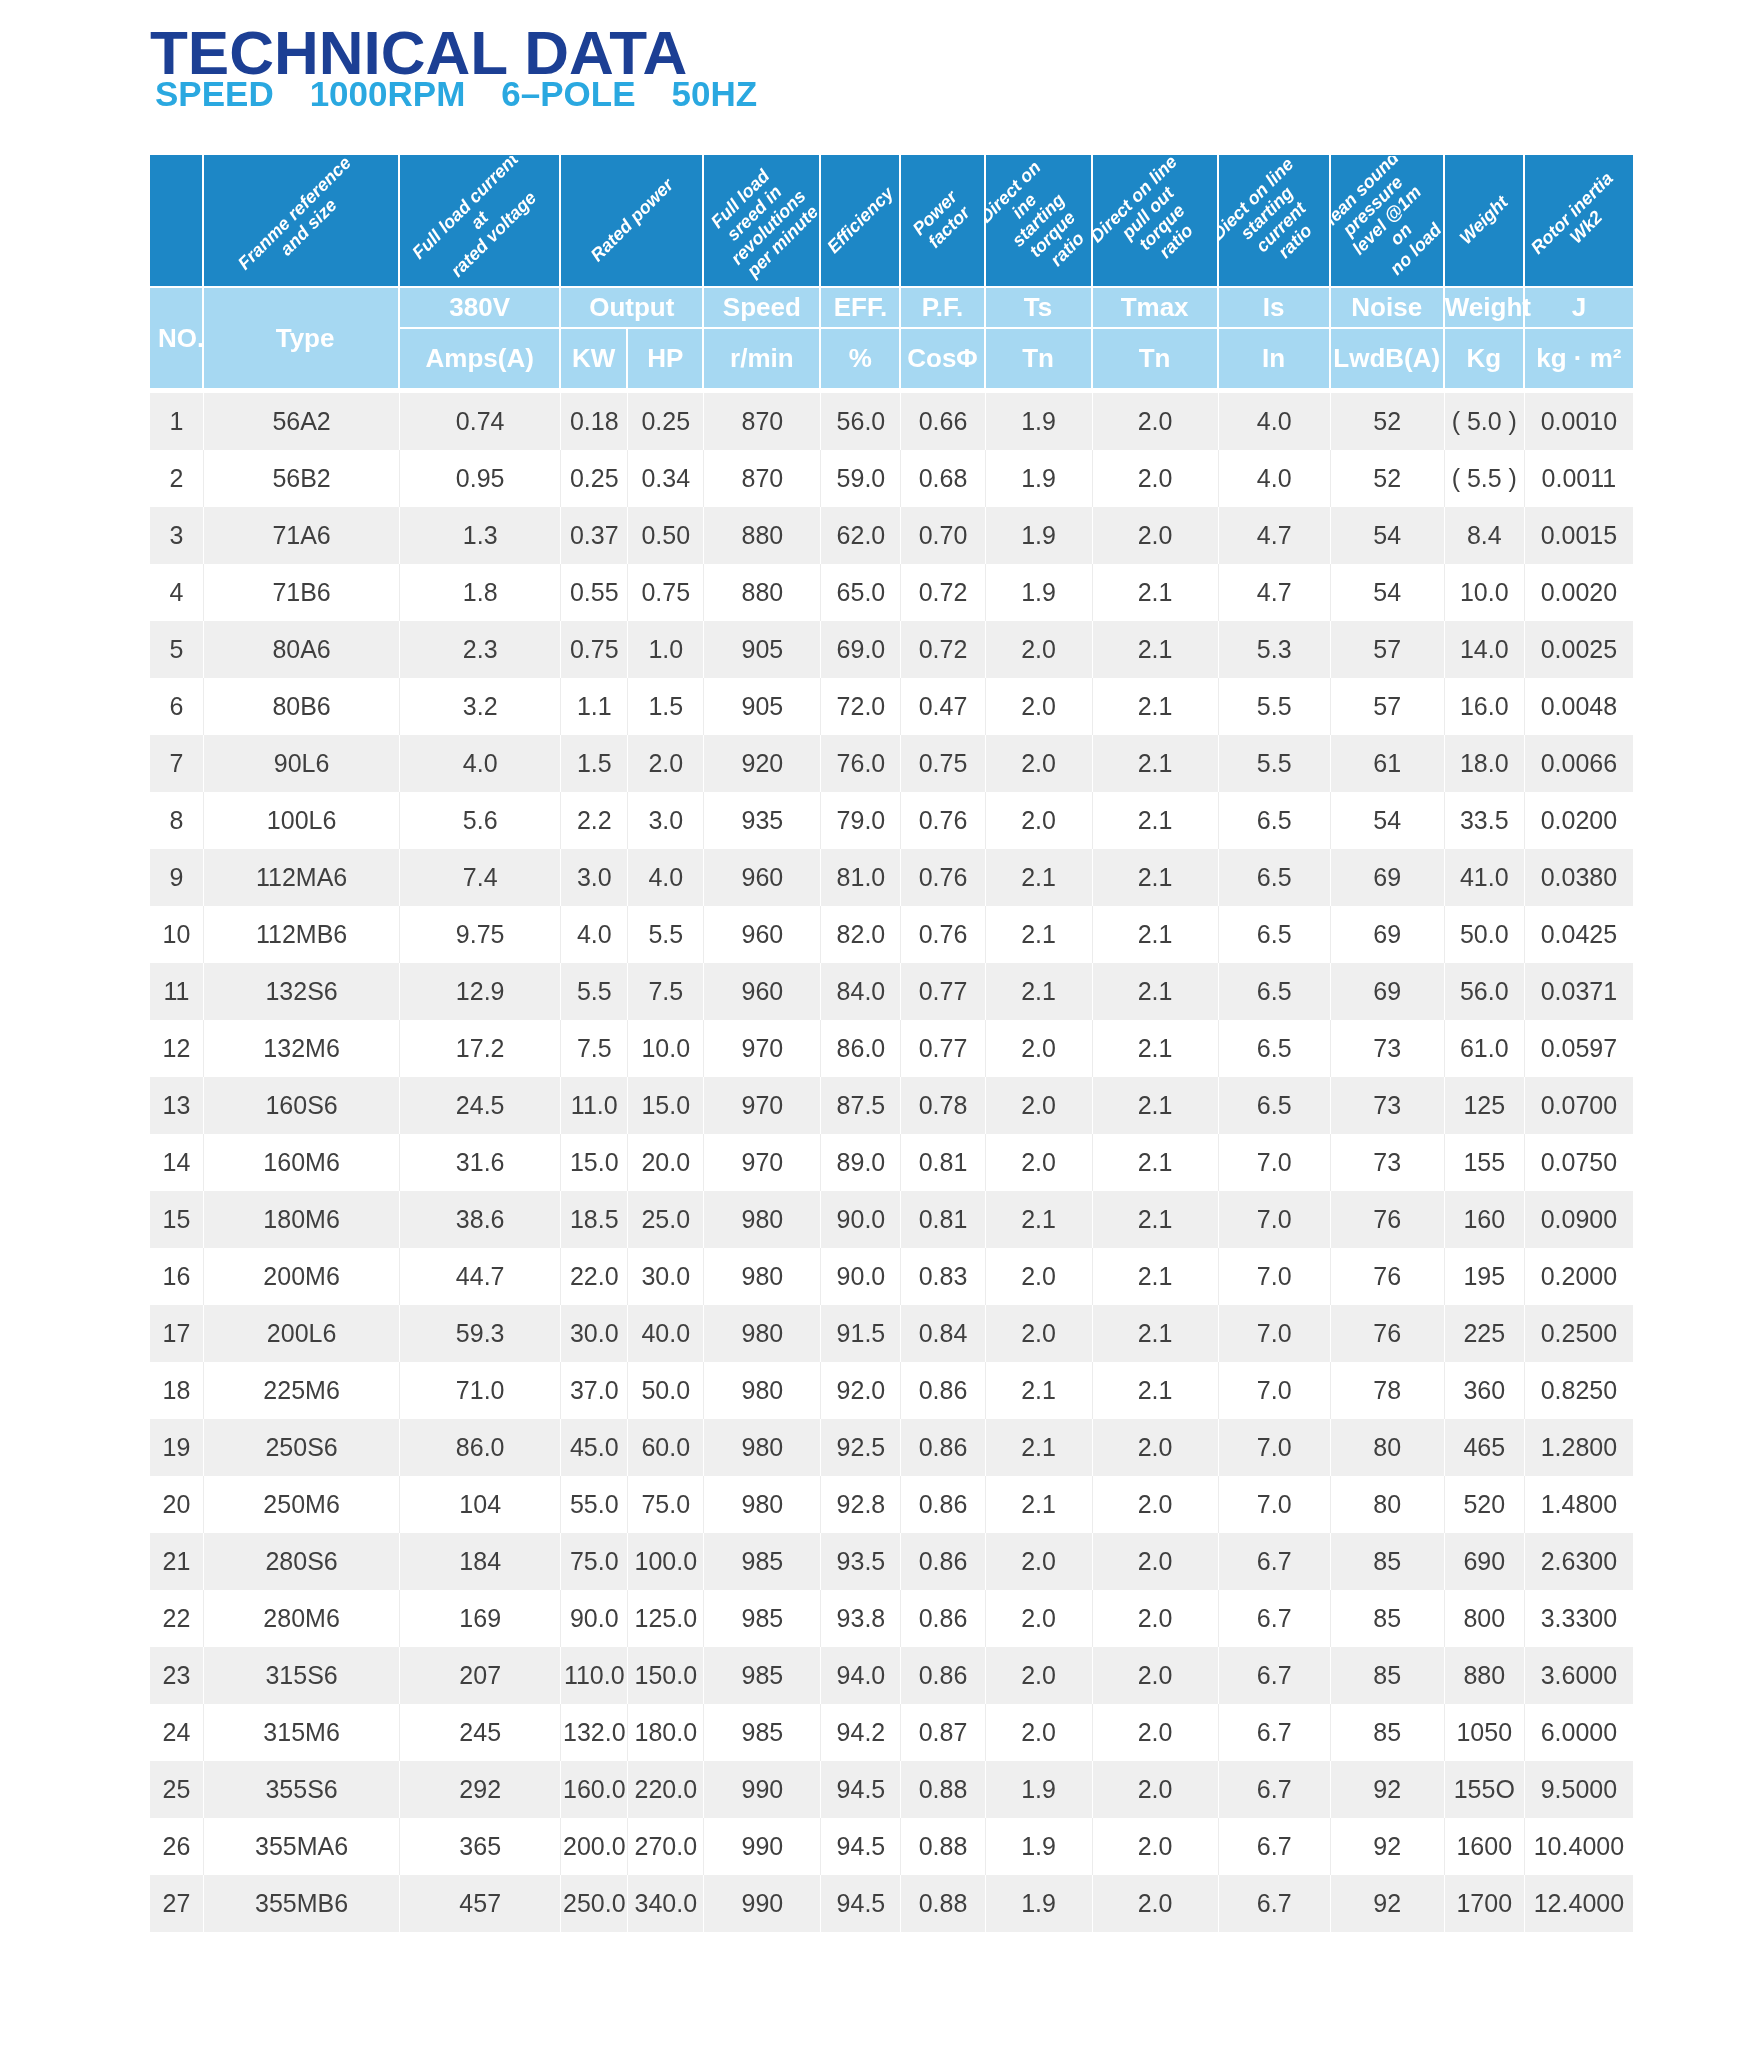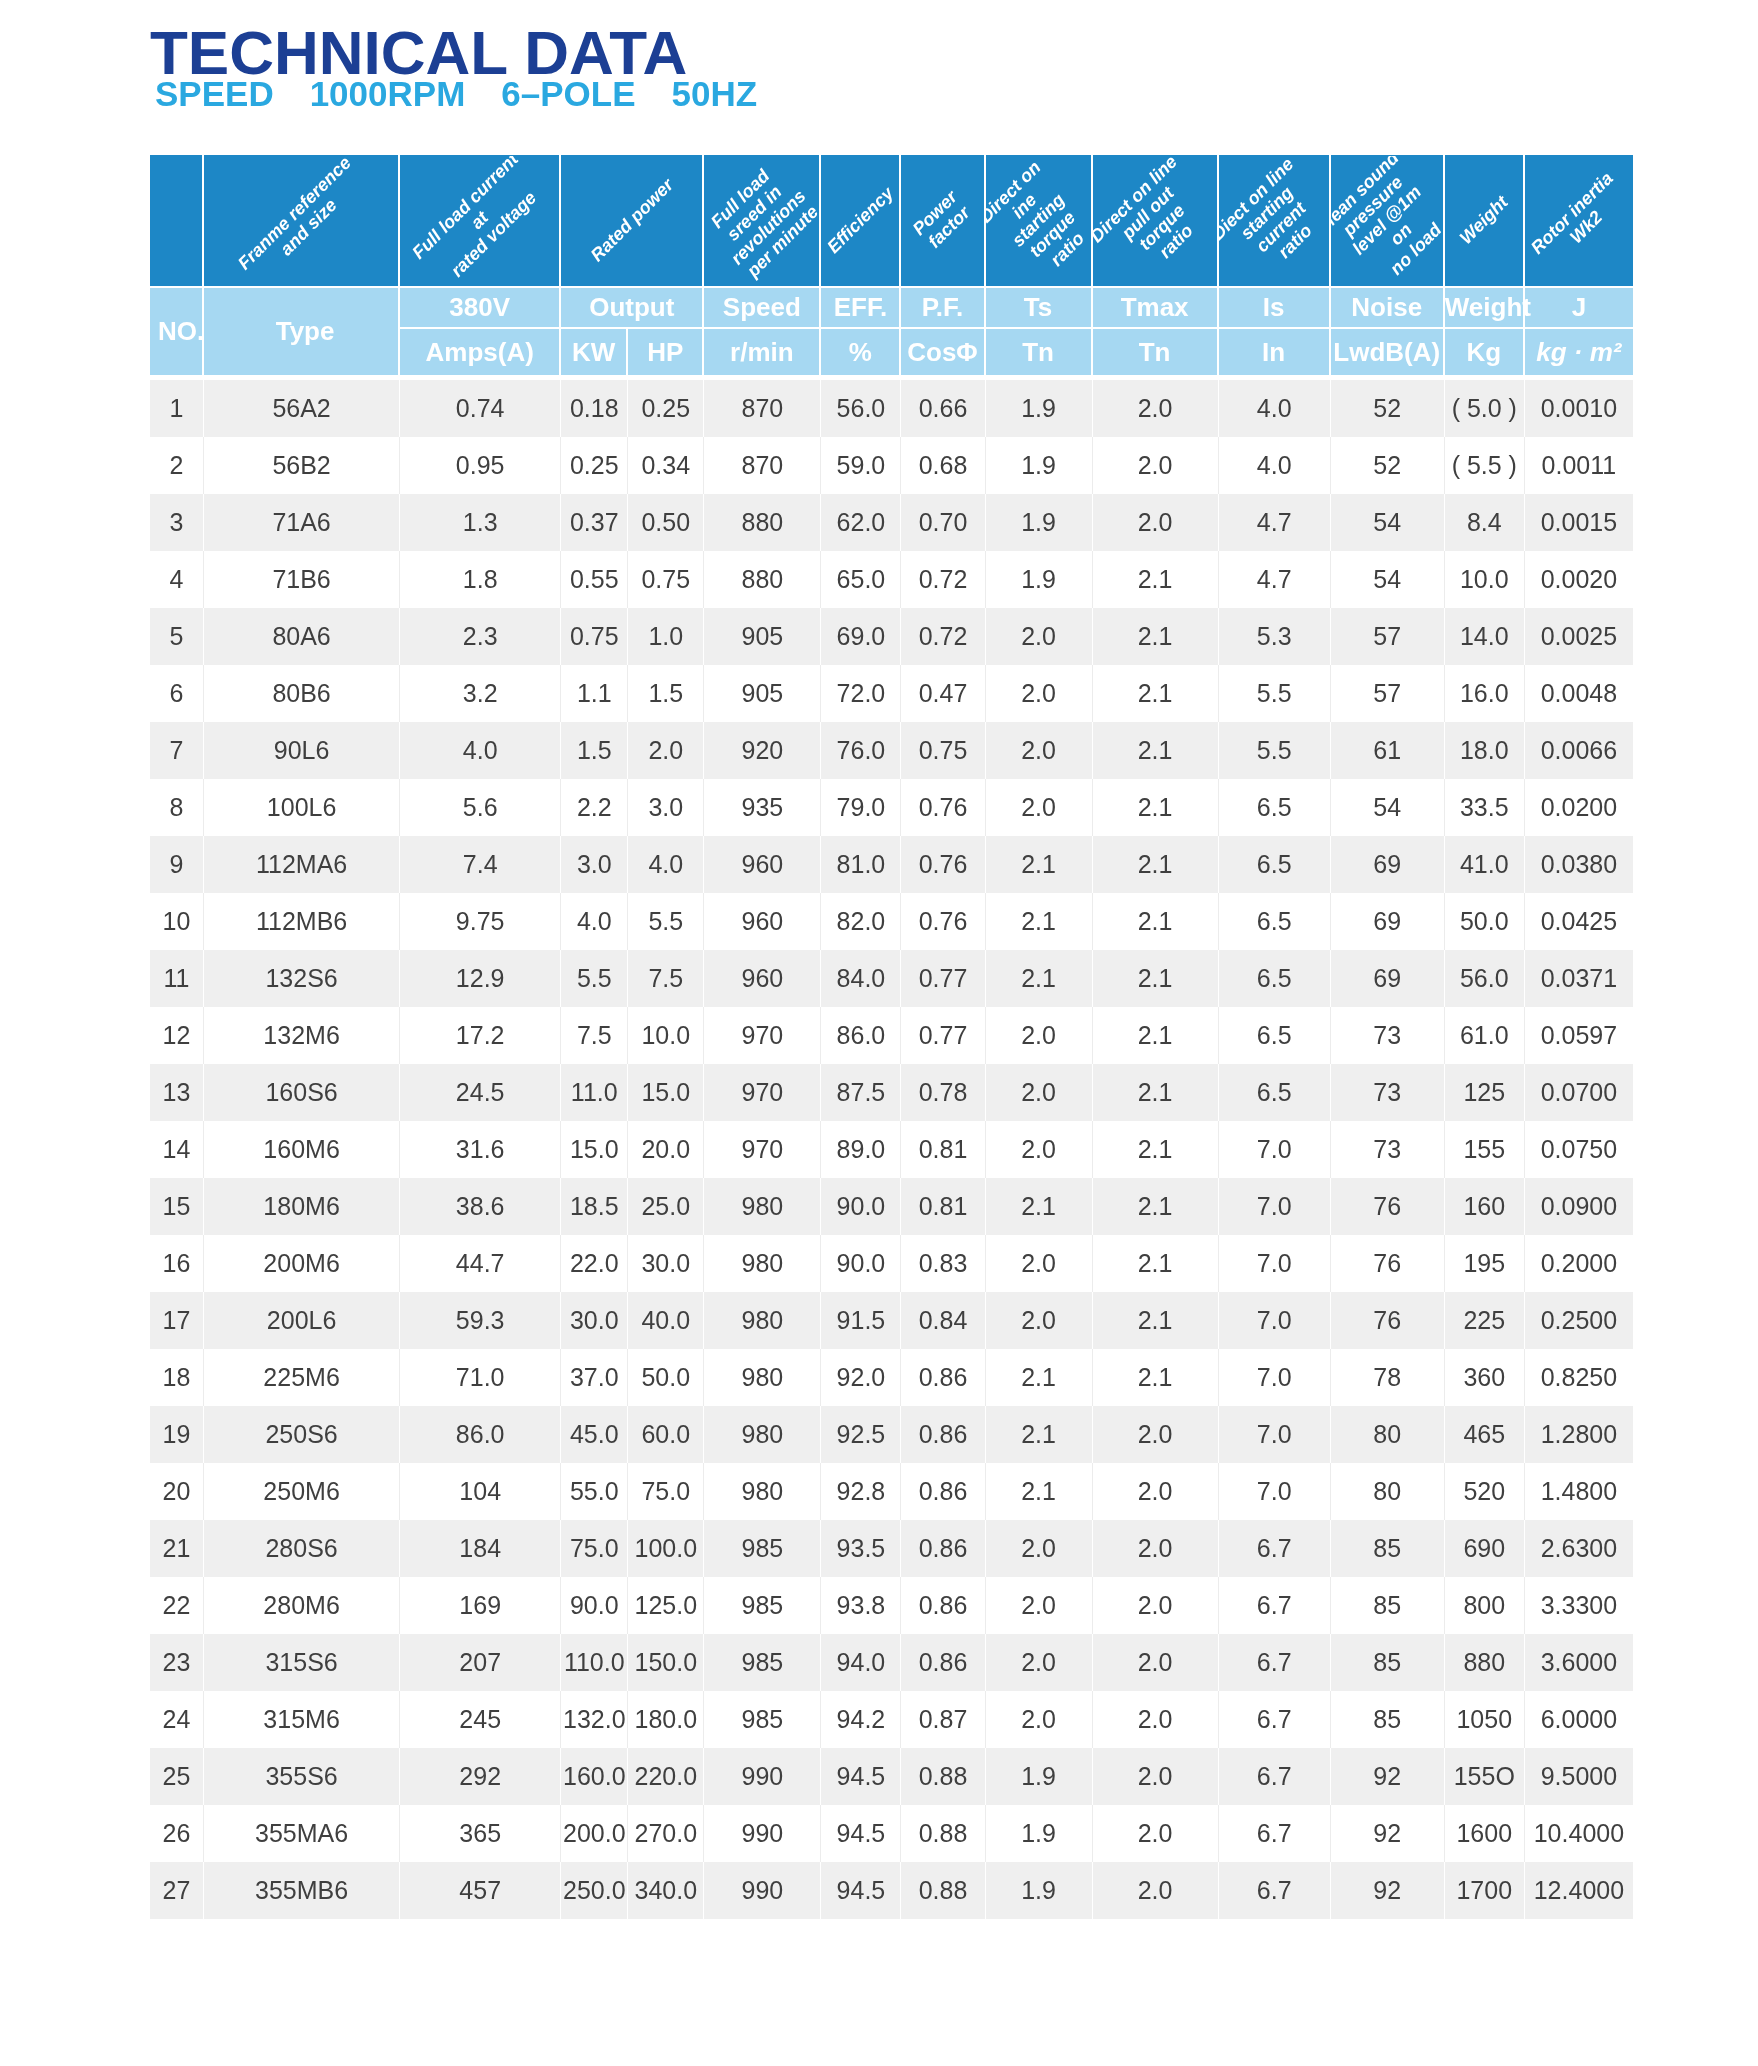--- a/index.html
+++ b/index.html
@@ -62,22 +62,22 @@
     background: #a6d8f2;
     color: #ffffff;
     font-weight: bold;
     font-size: 26px;
     text-align: center;
     vertical-align: middle;
   }
   tr.sub1 th { height: 41px; border-right: 2.1px solid #ffffff; border-bottom: 2.1px solid #ffffff; }
   tr.sub1 th:last-child { border-right: none; }
   tr.sub1 th.rowspan2 { border-bottom: 5.6px solid #ffffff; padding-left: 8px; }
-  tr.sub2 th { height: 51px; border-right: 2.1px solid #ffffff; border-bottom: 5.6px solid #ffffff; }
-  tr.sub2 th:last-child { border-right: none; font-style: italic; }
+  tr.sub2 th { height: 64px; border-right: 2.1px solid #ffffff; border-bottom: 5.6px solid #ffffff; }
+  tr.sub2 th:last-child { border-right: none; }
 
   
   tbody td {
     height: 57px;
     text-align: center;
     vertical-align: middle;
     font-size: 25px;
     color: #3f3f3f;
     border-right: 1.4px solid transparent;
   }

